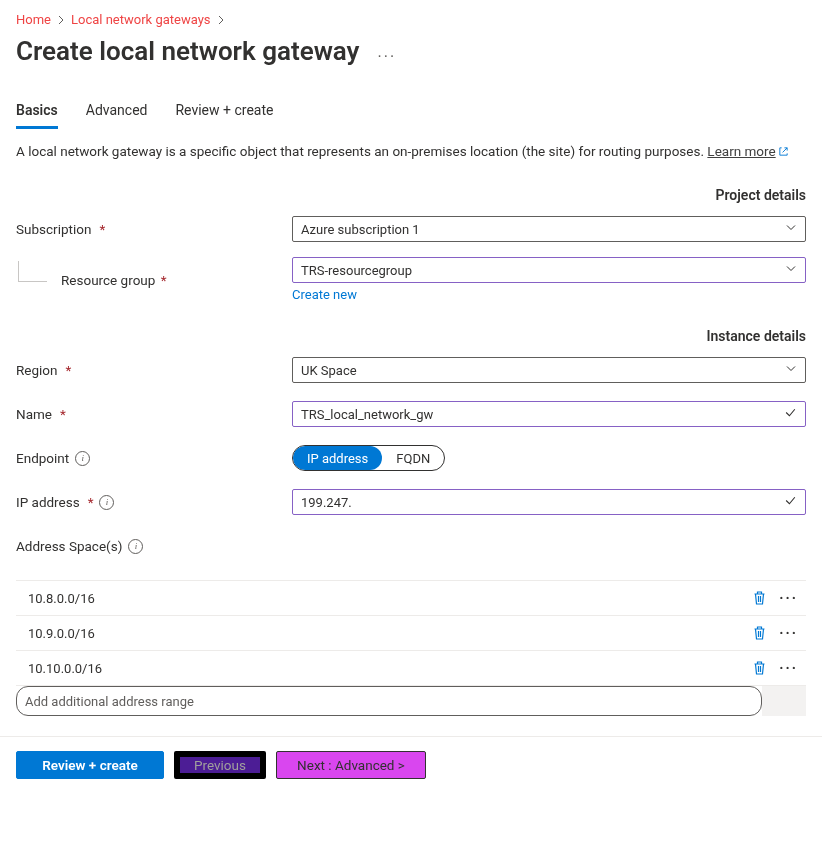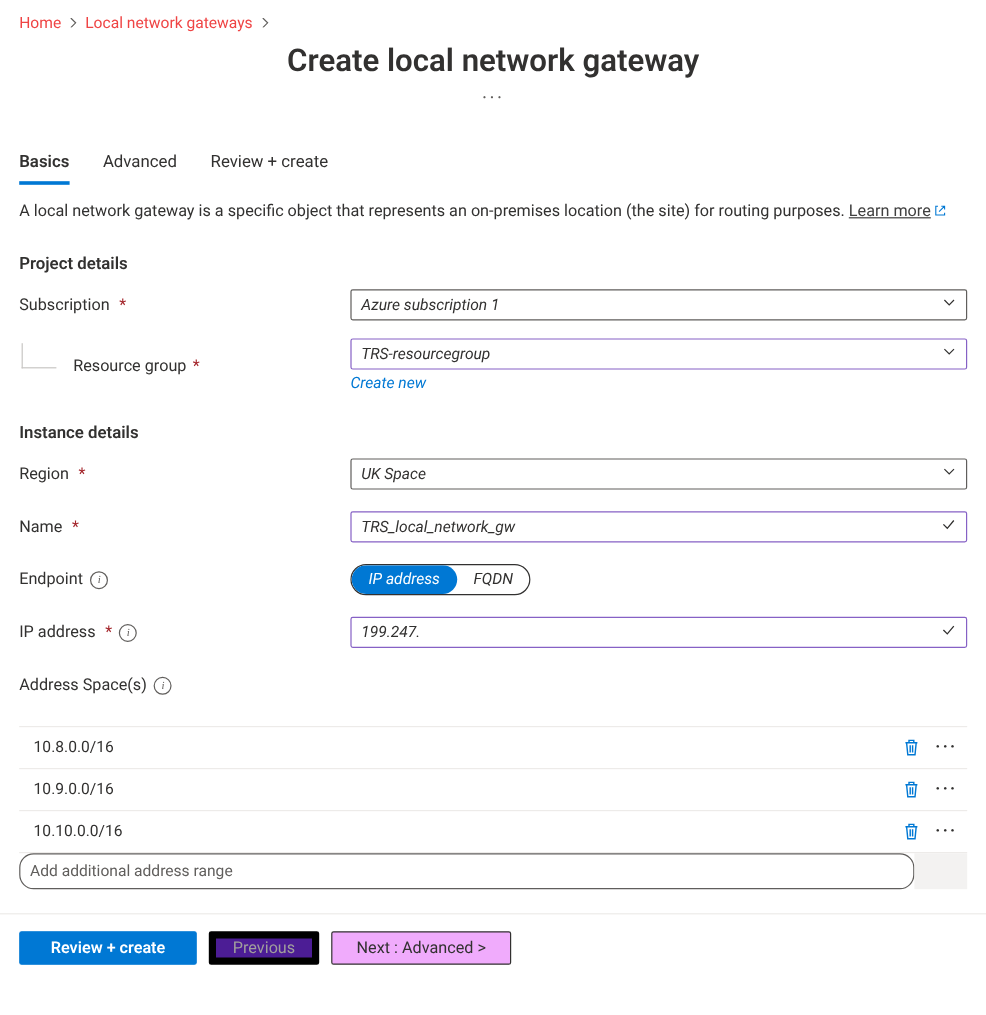--- a/index.html
+++ b/index.html
@@ -27,24 +27,24 @@
   }
   .breadcrumb a {
     color: #ef4444;
     text-decoration: none;
   }
   .breadcrumb .sep {
     color: #605e5c;
   }
   .title-row {
     display: flex;
-    align-items: center;
+    align-items: flex-end;
+    gap: 18px;
     margin-top: 6px;
     margin-bottom: 30px;
-    flex-direction: column;
   }
   .page-title {
     font-size: 26px;
     font-weight: 600;
     margin: 0;
   }
   .ellipsis-btn {
     color: #605e5c;
     font-size: 16px;
     letter-spacing: 2px;
@@ -78,40 +78,40 @@
     color: #404040;
     text-decoration: underline;
   }
   .ext-icon svg { vertical-align: -1px; margin-left:2px }
   
   .section-title {
     font-weight: 600;
     font-size: 14px;
     margin-top: 26px;
     margin-bottom: 10px;
+    text-align: right;
   }
   .form-row {
     display: flex;
     align-items: center;
     min-height: 32px;
     margin-bottom: 12px;
   }
   .label-col {
     width: 276px;
     flex: 0 0 276px;
     font-size: 13.5px;
     color: #323130;
     display: flex;
     align-items: center;
     gap: 6px;
   }
   .field-col {
     flex: 1 1 auto;
     min-width: 0;
-    font-style: italic;
   }
   .req {
     color: #a4262c;
     margin-left: 2px;
   }
   .info-icon {
     width: 13px;
     height: 13px;
     border: 1px solid #605e5c;
     border-radius: 50%;
@@ -272,21 +272,21 @@
     font-weight:600;
     min-width: 148px;
   }
   .btn-disabled {
     background: #4c1d95;
     color: #a19f9d;
     border: 6px solid #000000;
     min-width: 92px;
   }
   .btn-default {
-    background: #f0abfc;
+    background: #d946ef;
     border: 1px solid #323130;
     color: #323130;
     min-width: 150px;
   }
 </style>
 </head>
 <body>
 
 <div class="page">
 

